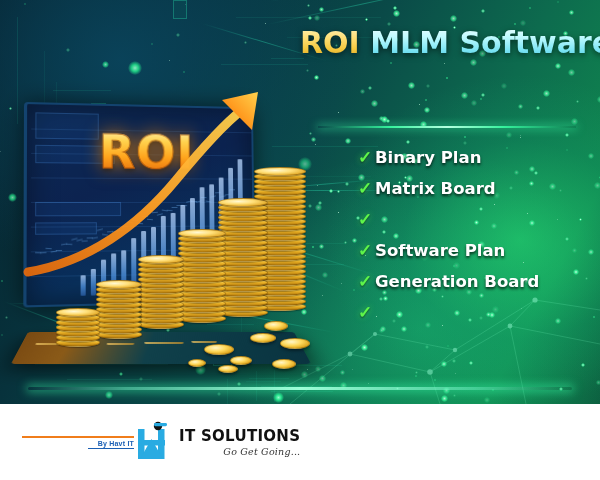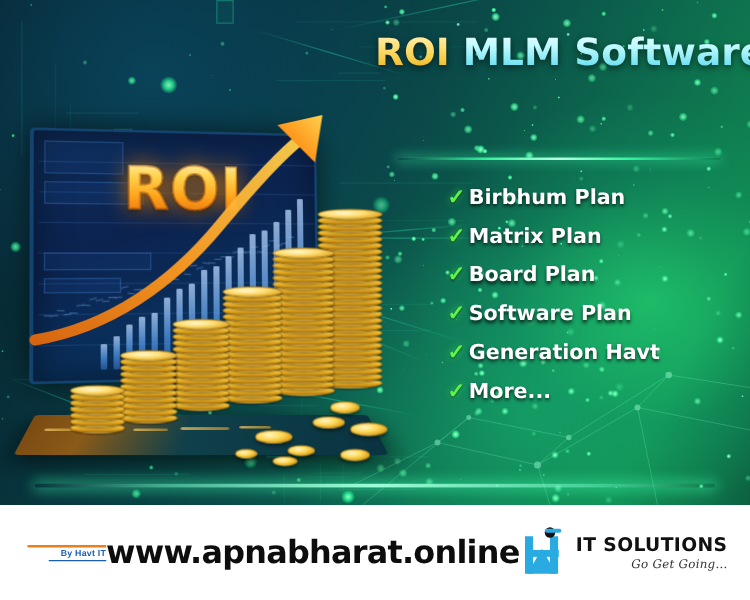--- a/index.html
+++ b/index.html
@@ -779,56 +779,53 @@
     <div id="headline">
       <div class="hl-line" id="hl1">
         <span class="gold">ROI</span><span class="wht">&nbsp;</span><span class="aqua">MLM Software</span>
       </div>
     </div>
     <div id="hl-rule"></div>
 
     <div id="features">
         <div class="feat">
           <span class="tick">✓</span>
-          <span class="feat-label">Birbhum Plan</span>
+          <span class="feat-label">Binary Plan</span>
         </div>
         <div class="feat">
           <span class="tick">✓</span>
-          <span class="feat-label">Matrix Plan</span>
+          <span class="feat-label">Matrix Board</span>
         </div>
         <div class="feat">
           <span class="tick">✓</span>
-          <span class="feat-label">Board Plan</span>
         </div>
         <div class="feat">
           <span class="tick">✓</span>
           <span class="feat-label">Software Plan</span>
         </div>
         <div class="feat">
           <span class="tick">✓</span>
-          <span class="feat-label">Generation Havt</span>
+          <span class="feat-label">Generation Board</span>
         </div>
         <div class="feat">
           <span class="tick">✓</span>
-          <span class="feat-label">More...</span>
         </div>
       </div>
 
     <div id="hero-glow"></div>
   </div>
 
   <div id="footer">
 
     <div id="logo-left">
       <div id="ab-ul"></div>
       <div id="ab-by">By Havt IT</div>
       <div id="ab-ul2"></div>
     </div>
 
-    <div id="url">www.apnabharat.online</div>
 
     <div id="logo-right">
       <div id="mark">
         <svg viewBox="0 0 40 42" width="40" height="42">
           <g fill="#29abe2">
             <rect x="4" y="8" width="6.5" height="30"></rect>
             <rect x="24" y="8" width="6.5" height="30"></rect>
             <rect x="4" y="19" width="27" height="5.5"></rect>
             <path d="M6 38 L17.5 18 L29 38 Z" fill="#29abe2"></path>
           </g>

